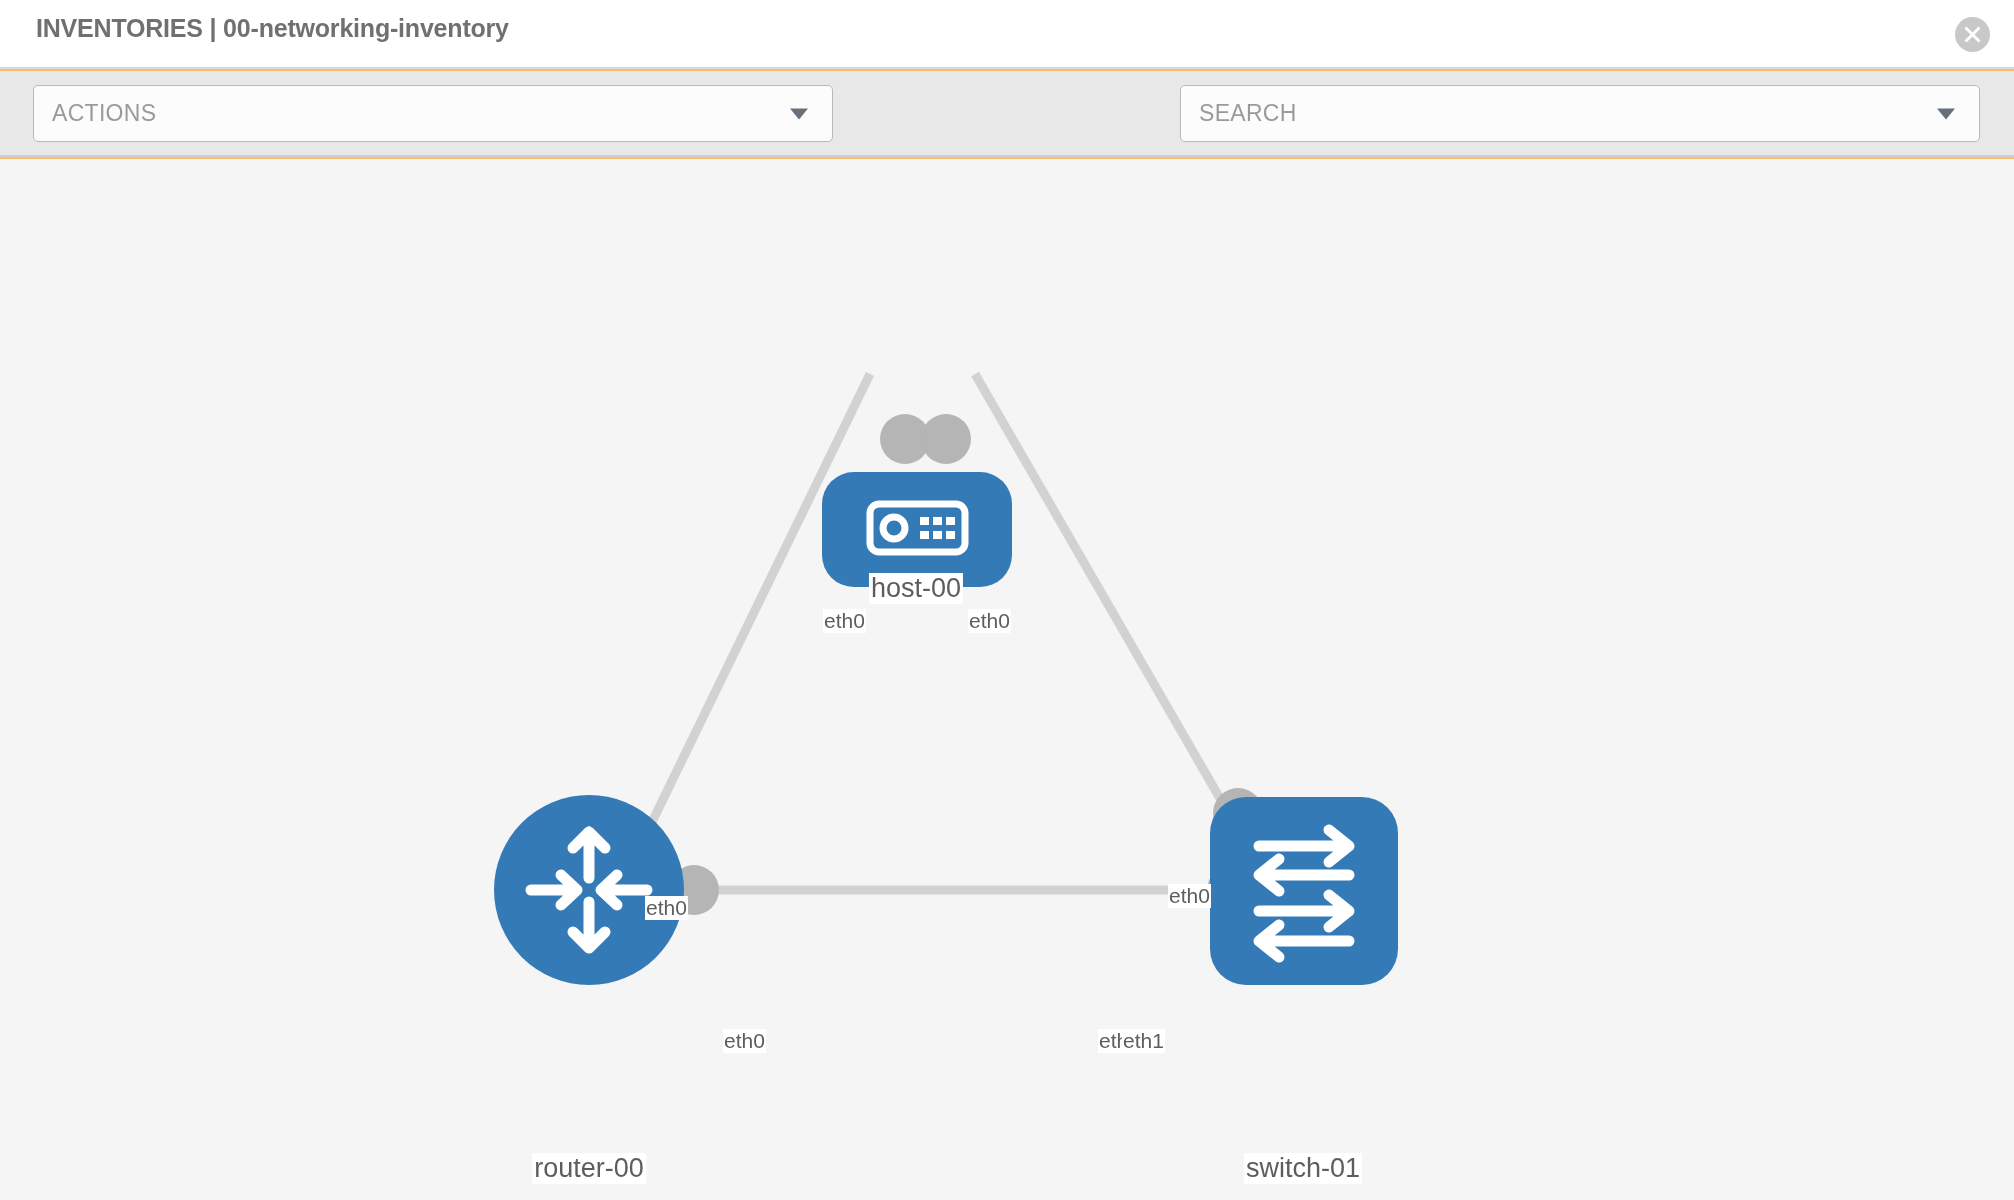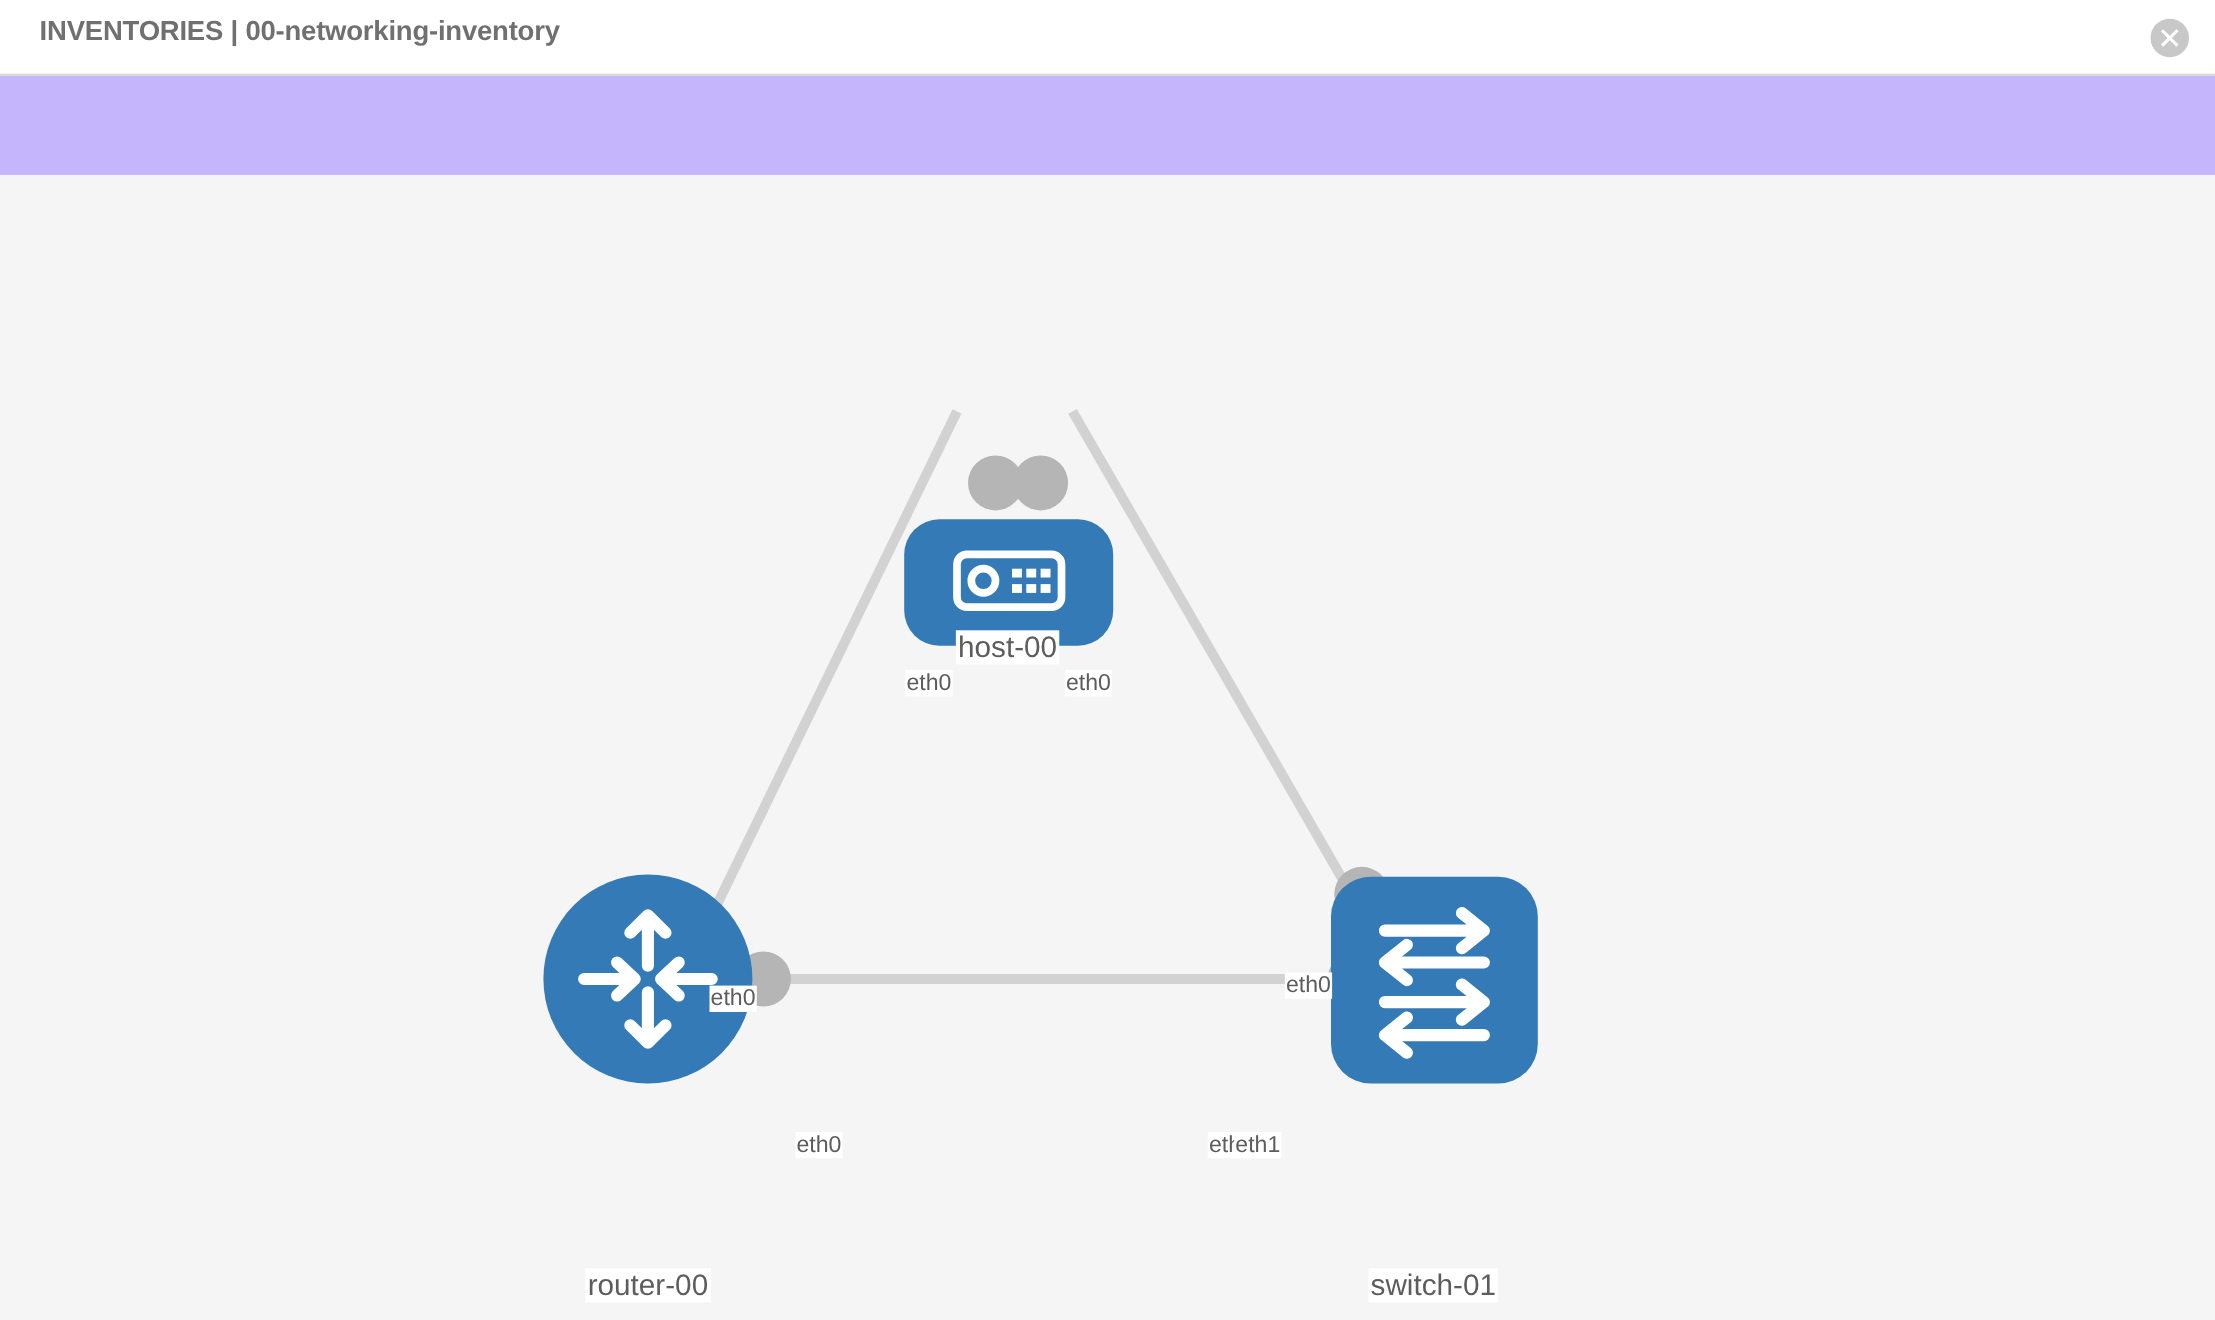--- a/index.html
+++ b/index.html
@@ -2,21 +2,21 @@
 <html><head>
 <meta charset="utf-8">
 <style>
   * { box-sizing: border-box; margin: 0; padding: 0; }
   html, body {
     width: 2014px; height: 1200px;
     font-family: "Liberation Sans", sans-serif;
     background: #f5f5f5;
     overflow: hidden;
   }
-  #app { position: relative; width: 2014px; height: 1080px; background: #c4b5fd; }
+  #app { position: relative; width: 2014px; height: 1080px; background: #fdba74; }
 
   
   .header {
     position: absolute; left: 0; top: 0; width: 2014px; height: 69px;
     background: #ffffff;
     border-bottom: 2px solid #d7d7d7;
   }
   .page-title {
     position: absolute; left: 36px; top: 14px;
     font-size: 25px; font-weight: bold; color: #707070;
@@ -112,20 +112,50 @@
 
   <div class="header">
     <div class="page-title">INVENTORIES | 00-networking-inventory</div>
     <div class="close-btn">
       <svg width="35" height="35" viewBox="0 0 35 35" aria-hidden="true">
         <path d="M11.5 9.5 L17.5 15.5 L23.5 9.5 L25.5 11.5 L19.5 17.5 L25.5 23.5 L23.5 25.5 L17.5 19.5 L11.5 25.5 L9.5 23.5 L15.5 17.5 L9.5 11.5 Z" fill="#ffffff"></path>
       </svg>
     </div>
   </div>
 
+  <div class="toolbar">
+
+    <div class="select-box" id="actions-select">
+      <span class="select-label">ACTIONS</span>
+      <span class="caret"></span>
+    </div>
+
+    <div class="tool-icon" id="wrench-icon">
+      <svg width="38" height="38" viewBox="0 0 38 38" aria-hidden="true">
+        <path d="M28.4 6.2 a10 10 0 0 0 -11.6 12.9 L6.6 29.3 a2.6 2.6 0 0 0 0 3.7 l1.4 1.4 a2.6 2.6 0 0 0 3.7 0 L21.9 24.2 a10 10 0 0 0 12.9 -11.6 l-5.6 5.6 l-5.4 -1.4 l-1.4 -5.4 Z" fill="#6c757d" transform="translate(0,-2)"></path>
+      </svg>
+    </div>
+
+    <div class="tool-icon" id="key-icon">
+      <svg width="38" height="38" viewBox="0 0 38 38" aria-hidden="true">
+        <g fill="#6c757d" transform="rotate(-20 19 19)">
+          <circle cx="12" cy="16" r="7.6"></circle>
+          <circle cx="12" cy="16" r="3.1" fill="#e8e8e8"></circle>
+          <rect x="17" y="13.6" width="17" height="4.8"></rect>
+          <rect x="26" y="18.4" width="3.6" height="5"></rect>
+          <rect x="31.4" y="18.4" width="3.2" height="3.6"></rect>
+        </g>
+      </svg>
+    </div>
+
+    <div class="select-box" id="search-select">
+      <span class="select-label">SEARCH</span>
+      <span class="caret"></span>
+    </div>
+  </div>
 
   <div class="canvas">
 
     <svg class="graph-svg" width="2014" height="1041" aria-hidden="true">
 
       <g>
         <line x1="870" y1="215" x2="634" y2="700" stroke="#d2d2d2" stroke-width="9"></line>
         <line x1="975" y1="215" x2="1255" y2="700" stroke="#d2d2d2" stroke-width="9"></line>
         <line x1="660" y1="731" x2="1240" y2="731" stroke="#d2d2d2" stroke-width="9"></line>
       </g>

